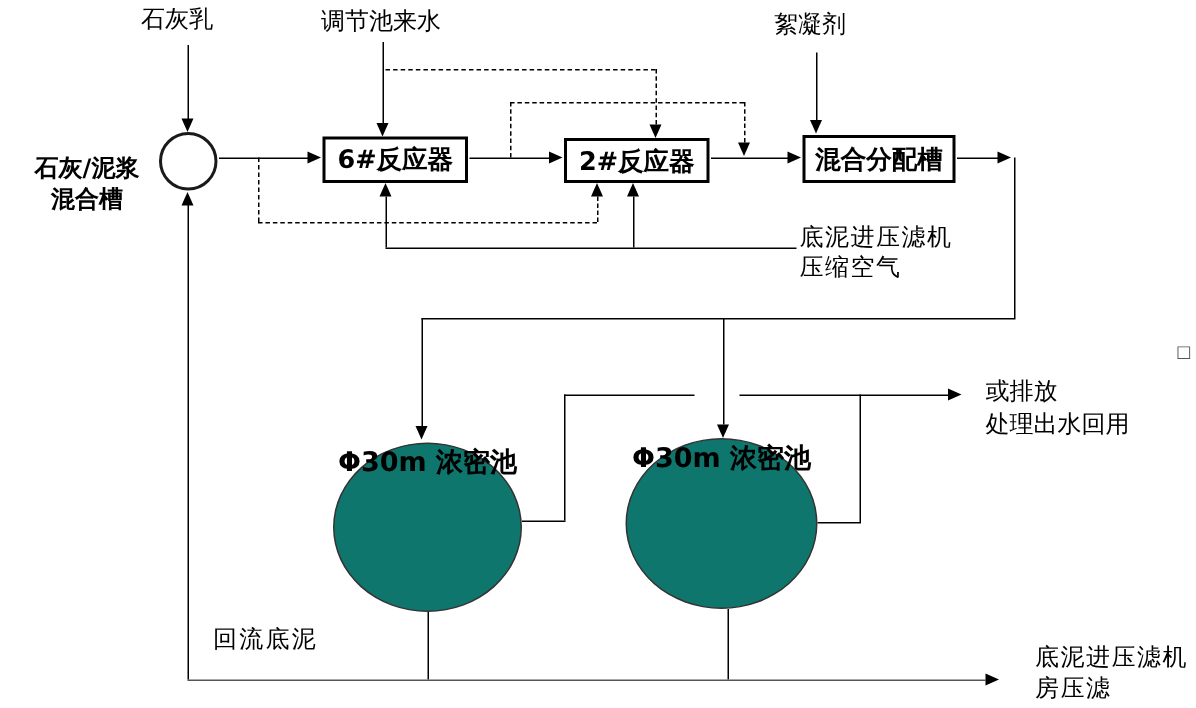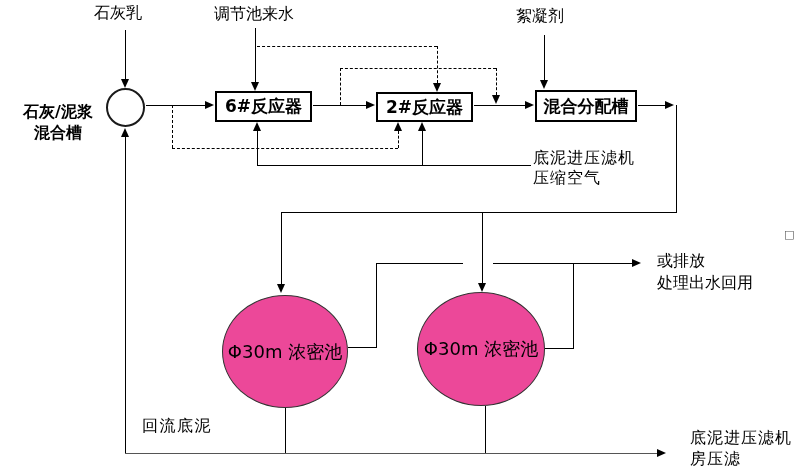--- a/index.html
+++ b/index.html
@@ -19,23 +19,23 @@
   .ar.r{border-top:4px solid transparent;border-bottom:4px solid transparent;border-left:9px solid #000;}
   .ar.d{border-left:4px solid transparent;border-right:4px solid transparent;border-top:9px solid #000;}
   .ar.u{border-left:4px solid transparent;border-right:4px solid transparent;border-bottom:9px solid #000;}
   
   .pbox{position:absolute;border:2px solid #000;background:#fff;box-sizing:border-box;
         display:flex;align-items:center;justify-content:center;
         font-weight:bold;font-size:17px;white-space:nowrap;z-index:2;}
   
   .mixc{position:absolute;border:2px solid #1a1a1a;border-radius:50%;background:#fff;box-sizing:border-box;z-index:2;}
   
-  .thk{position:absolute;border:1px solid #333;border-radius:50%;background:#ec4899;box-sizing:border-box;
-       display:flex;align-items:center;justify-content:center;
-       font-weight:normal;font-size:18px;white-space:nowrap;z-index:2;}
+  .thk{position:absolute;border:1px solid #333;border-radius:50%;background:#0f766e;box-sizing:border-box;
+       display:flex;align-items:flex-start;justify-content:center;
+       font-weight:bold;font-size:18px;white-space:nowrap;z-index:2;}
   
   .lbl{position:absolute;font-size:16px;line-height:20px;white-space:nowrap;z-index:3;}
   .lbl.b{font-weight:bold;}
   .lbl.c{text-align:center;}
   .sp1{letter-spacing:1px;}
   .sp15{letter-spacing:1.5px;}
   .artifact{position:absolute;font-size:11px;color:#555;line-height:11px;z-index:3;}
 </style>
 </head>
 <body>

